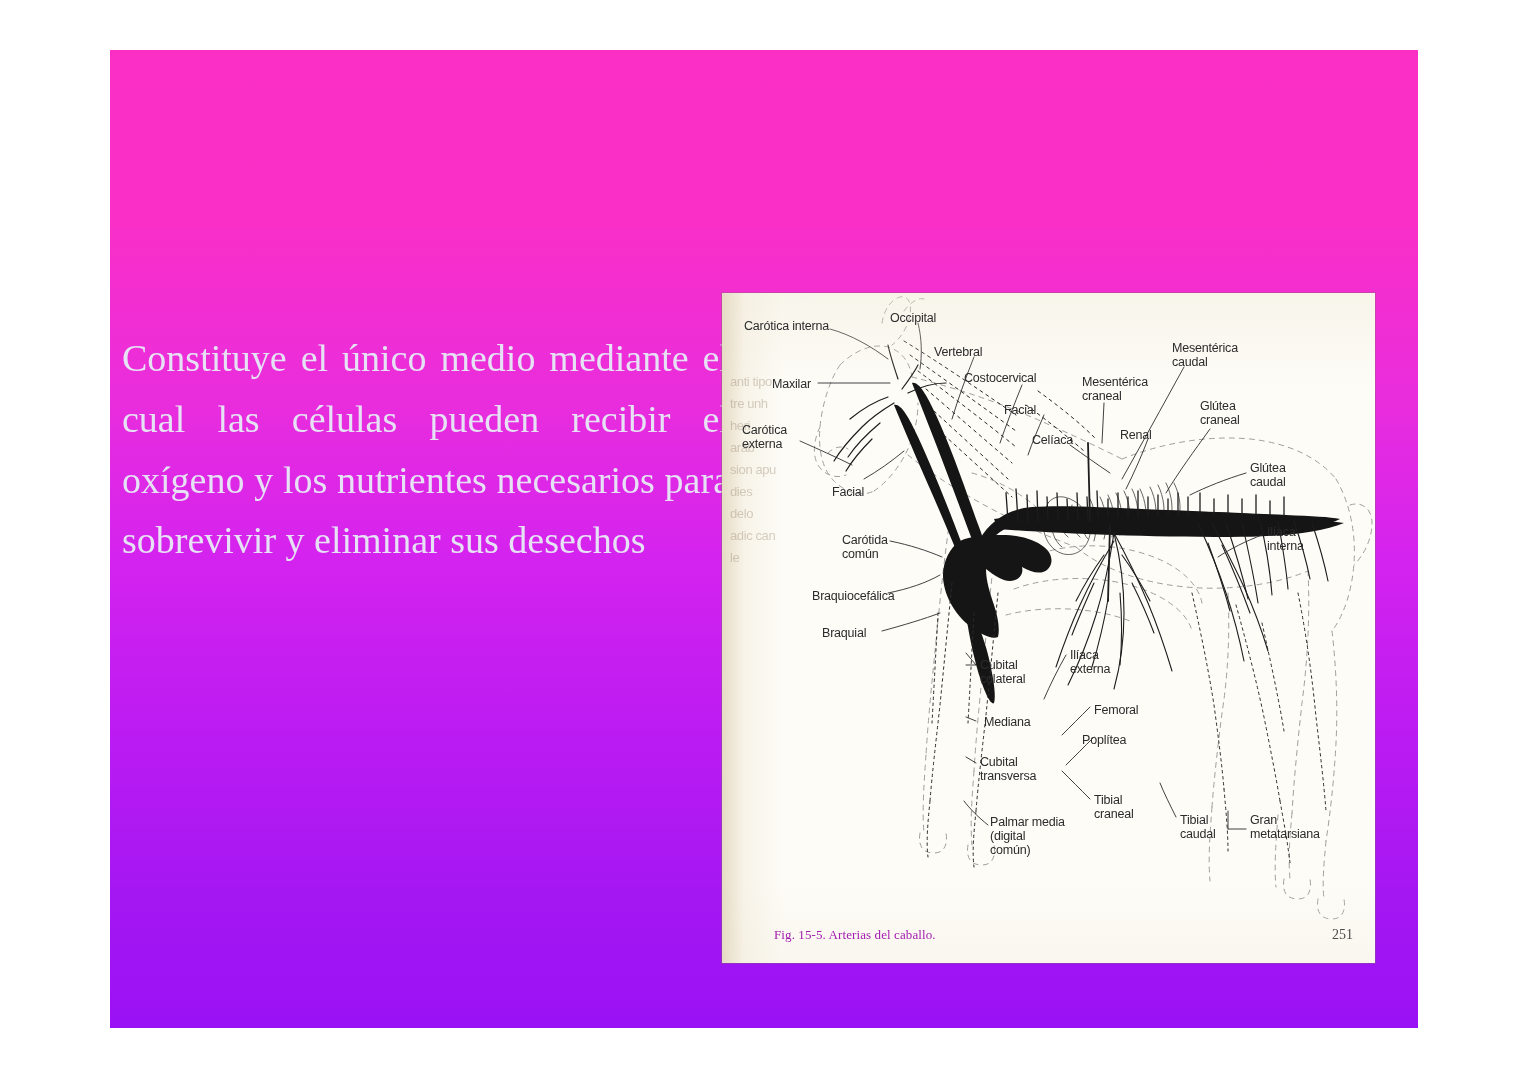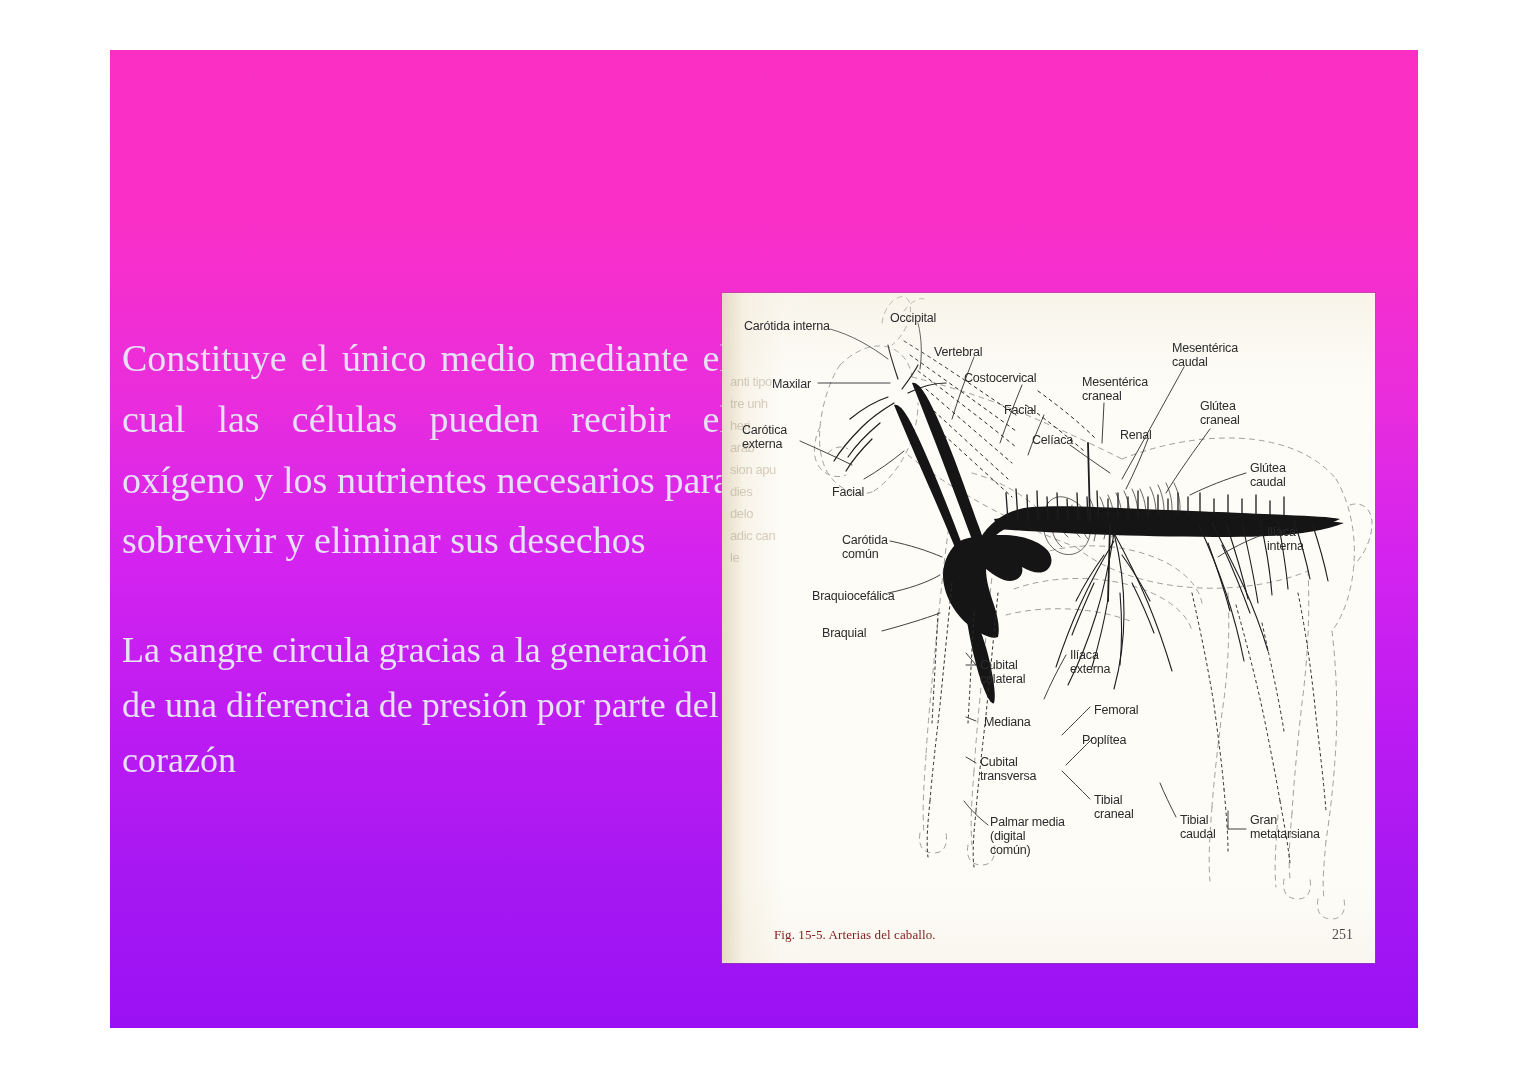--- a/index.html
+++ b/index.html
@@ -141,21 +141,21 @@
     filter: blur(0.25px);
     pointer-events: none;
   }
 
   #figure-caption {
     position: absolute;
     left: 52px;
     top: 634px;
     font-family: "Liberation Serif", serif;
     font-size: 13px;
-    color: #7f1d1d;
+    color: #a21caf;
     filter: blur(0.4px);
     letter-spacing: 0.1px;
   }
   #page-number {
     position: absolute;
     right: 22px;
     bottom: 20px;
     font-family: "Liberation Serif", serif;
     font-size: 14px;
     color: #4a4a4a;
@@ -163,21 +163,20 @@
   }
 </style>
 </head>
 <body>
 
 <div id="slide-root">
 
 
   <div id="text-column">
     <p class="para" id="paragraph-one">Constituye el único medio mediante el cual las células pueden recibir el oxígeno y los nutrientes necesarios para sobrevivir y eliminar sus desechos</p>
-    <p class="para" id="paragraph-two">La sangre circula gracias a la generación de una diferencia de presión por parte del corazón</p>
   </div>
 
   <div id="figure-frame">
 
     <svg id="figure-canvas" viewBox="0 0 653 670" aria-hidden="true">
       <g fill="none" stroke="#1d1d1d" stroke-linecap="round">
 
         <g stroke="#8d8d8d" stroke-width="1" stroke-dasharray="5 5" opacity="0.85">
 
           <path d="M118 72 C108 86 100 112 98 134 C96 156 100 176 112 188 C124 200 140 204 152 198"></path>
@@ -414,21 +413,21 @@
           <path d="M524 536 L506 536"></path>
           <path d="M506 536 L506 518"></path>
         </g>
       </g>
     </svg>
 
     <div id="page-tint"></div>
     <div id="ghost-text">anti tipo tre unh heri arab sion apu dies delo adic can le</div>
 
     <div id="labels-layer">
-        <div class="fig-label" style="left: 22px; top: 26px;">Carótida interna</div>
+        <div class="fig-label" style="left: 22px; top: 26px;">Carótica interna</div>
         <div class="fig-label" style="left: 168px; top: 18px;">Occipital</div>
         <div class="fig-label" style="left: 212px; top: 52px;">Vertebral</div>
         <div class="fig-label" style="left: 50px; top: 84px;">Maxilar</div>
         <div class="fig-label" style="left: 242px; top: 78px;">Costocervical</div>
         <div class="fig-label" style="left: 20px; top: 130px;">Carótica
 externa</div>
         <div class="fig-label" style="left: 282px; top: 110px;">Facial</div>
         <div class="fig-label" style="left: 310px; top: 140px;">Celíaca</div>
         <div class="fig-label" style="left: 110px; top: 192px;">Facial</div>
         <div class="fig-label" style="left: 450px; top: 48px;">Mesentérica

